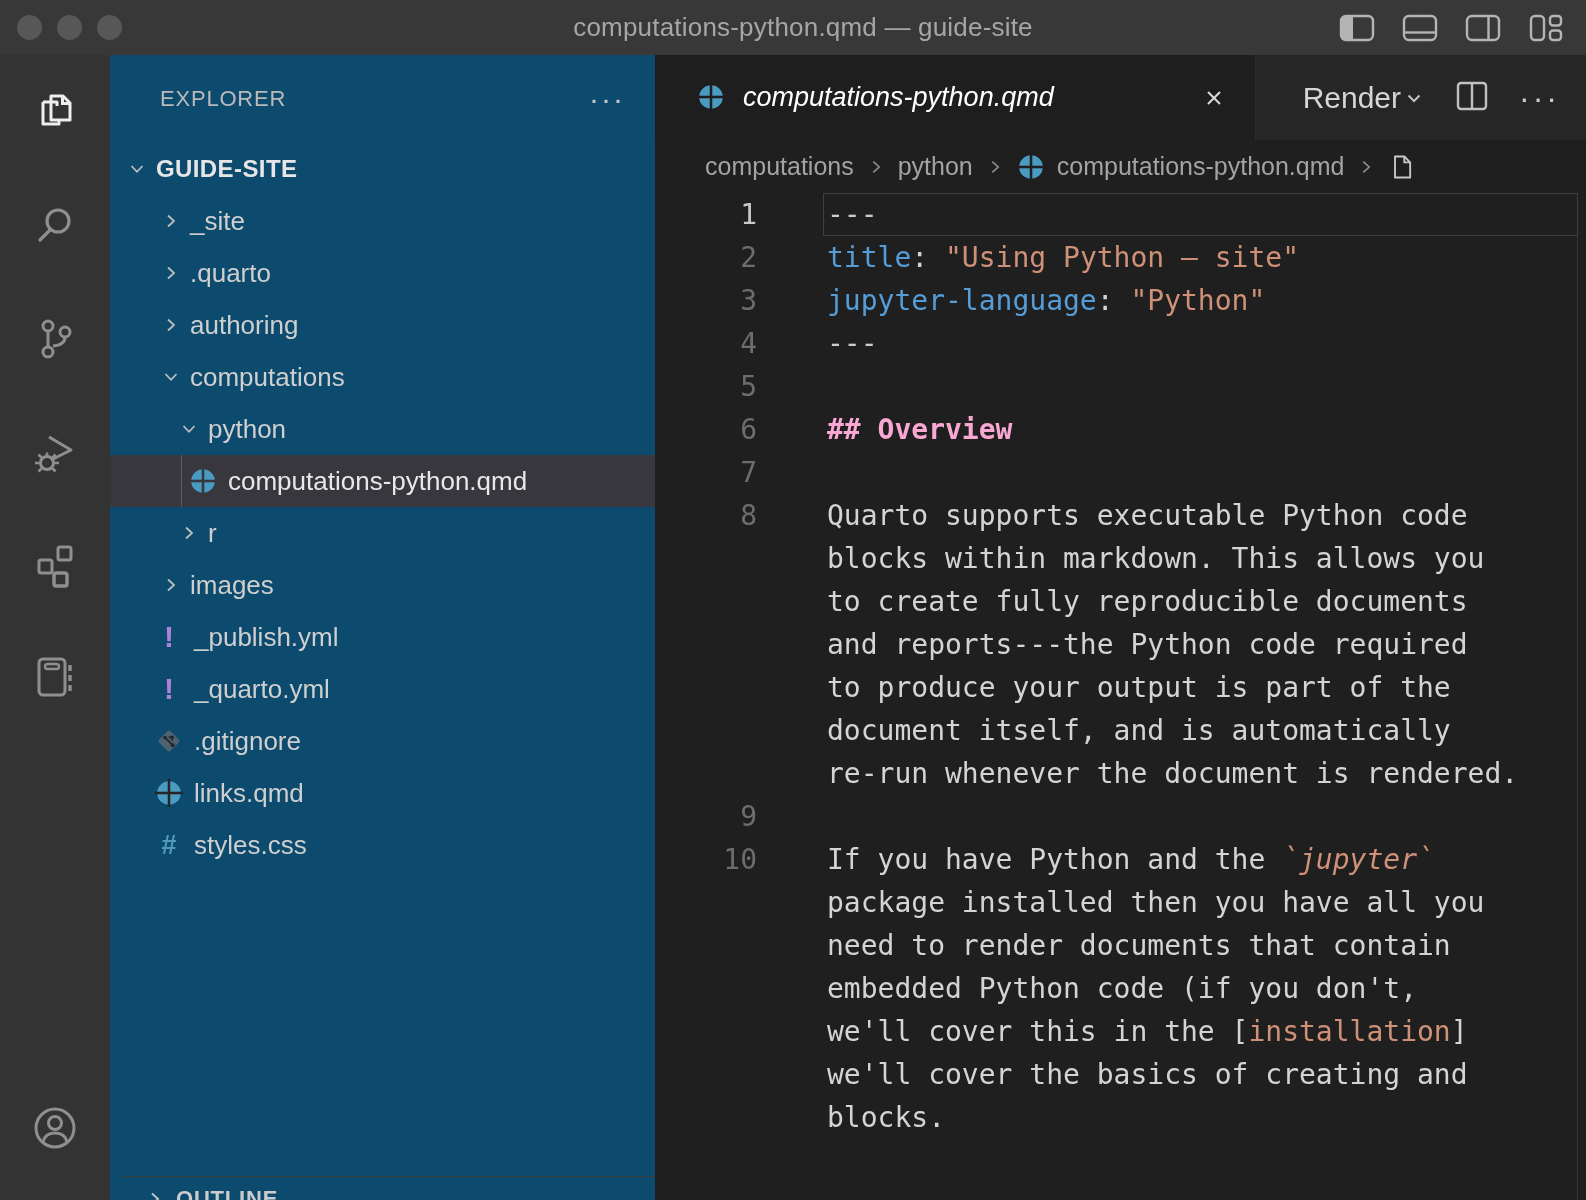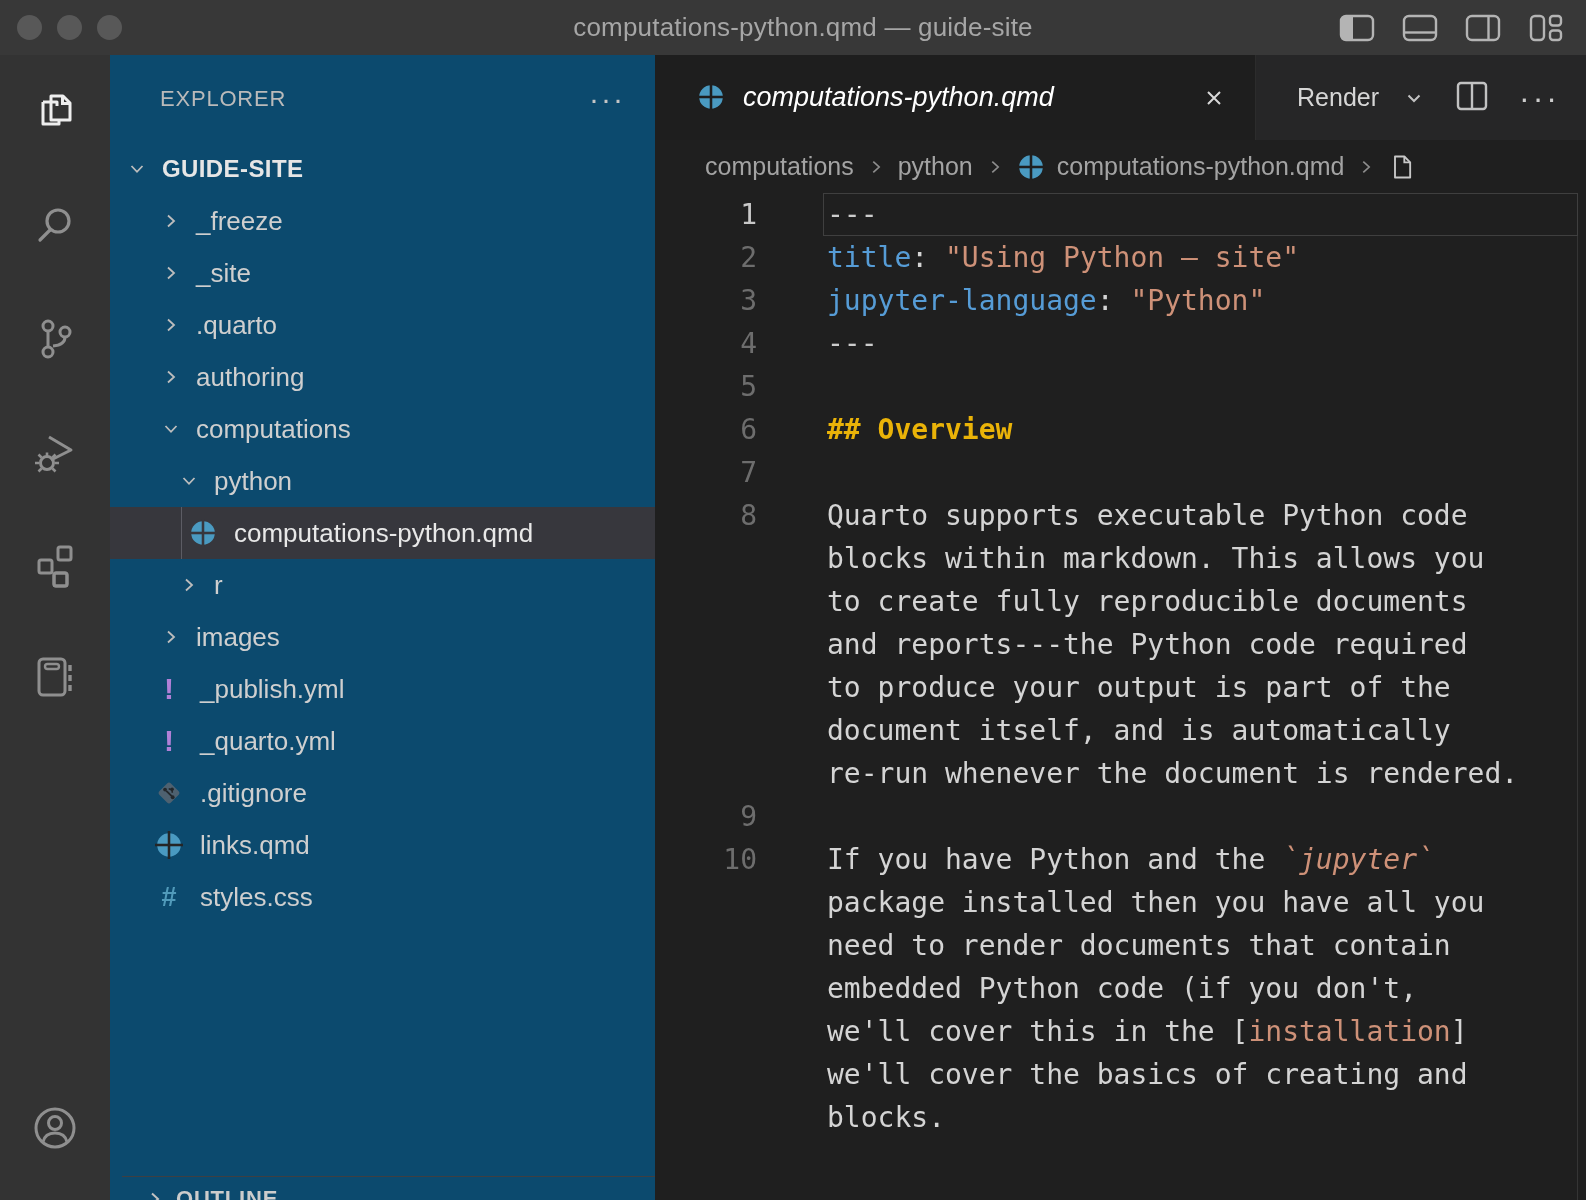--- a/index.html
+++ b/index.html
@@ -19,60 +19,60 @@
   .ab-item{height:113px;display:flex;align-items:center;justify-content:center;}
   .ab-item svg{display:block;}
   .ab-account{position:absolute;bottom:47px;left:0;width:110px;display:flex;justify-content:center;}
   
   .sidebar{position:relative;width:545px;background:#0c4a6e;flex:none;display:flex;flex-direction:column;overflow:visible;}
   .sb-header{height:88px;display:flex;align-items:center;padding:0 30px 0 50px;color:#bababa;font-size:22px;letter-spacing:.8px;}
   .sb-more{margin-left:auto;color:#c5c5c5;font-size:30px;letter-spacing:2px;line-height:20px;}
   .trow{height:52px;display:flex;align-items:center;color:#cfcfcf;font-size:26px;cursor:default;position:relative;}
   .trow .twisty{width:34px;height:52px;flex:none;display:flex;align-items:center;justify-content:center;}
   .trow .fico{width:30px;height:30px;flex:none;display:flex;align-items:center;justify-content:center;margin-right:8px;--qbg:#252526;}
-  .trow .lbl{margin-left:8px;white-space:nowrap;}
+  .trow .lbl{margin-left:2px;white-space:nowrap;}
   .trow.lvl0{padding-left:10px;font-weight:700;color:#e6e6e6;font-size:24px;letter-spacing:.4px;}
   .trow.lvl1{padding-left:44px;}
   .trow.lvl2{padding-left:62px;}
   .trow.lvl3{padding-left:78px;}
   .trow.selected{background:#37373d;color:#e8e8e8;}
   .trow.selected .fico{--qbg:#37373d;}
   .trow.selected::before{content:"";position:absolute;left:71px;top:0;bottom:0;width:1px;background:#5c5c64;}
   .ic-yaml{color:#b180d7;font-weight:700;font-size:30px;}
   .ic-css{color:#519aba;font-weight:700;font-size:27px;}
   .sb-outline{margin-top:auto;height:23px;border-top:1px solid #3f3f41;overflow:visible;margin-left:12px;}
   .sb-outline .orow{height:44px;display:flex;align-items:center;padding-left:22px;color:#cccccc;font-weight:700;font-size:22px;letter-spacing:.8px;}
   .sb-outline .orow svg{margin-right:10px;}
   
   .editor{position:relative;flex:1;background:#1f1f1f;display:flex;flex-direction:column;overflow:hidden;}
   .tabbar{height:85px;background:#262627;display:flex;align-items:stretch;flex:none;}
   .tab{width:530px;background:#1e1e1e;display:flex;align-items:center;padding:0 28px 0 42px;border-right:1px solid #2c2c2c;}
   .tab .fico{width:30px;height:30px;--qbg:#1e1e1e;flex:none;}
   .tab .tlabel{margin-left:16px;color:#ffffff;font-size:27px;font-style:italic;font-weight:500;white-space:nowrap;}
   .tab .tclose{margin-left:auto;display:flex;align-items:center;}
   .tab-actions{margin-left:auto;display:flex;align-items:center;gap:30px;padding-right:26px;color:#d4d4d4;}
-  .render-btn{display:flex;align-items:center;gap:24px;font-size:25px;color:#d6d6d6;}
+  .render-btn{display:flex;align-items:center;gap:2px;font-size:30px;color:#d6d6d6;}
   .ed-more{font-size:32px;letter-spacing:3px;color:#cccccc;line-height:20px;}
   .breadcrumbs{height:53px;display:flex;align-items:center;padding-left:50px;gap:12px;color:#a3a3a3;font-size:25px;flex:none;white-space:nowrap;}
   .breadcrumbs .bc-ico{width:28px;height:28px;display:flex;align-items:center;--qbg:#1f1f1f;flex:none;}
   .breadcrumbs .sep svg{display:block;}
   
   .code{position:relative;flex:1;font-family:"DejaVu Sans Mono", monospace;font-size:28px;color:#d4d4d4;}
   .code::before{content:"";position:absolute;top:0;bottom:-60px;right:8px;width:1px;background:#353535;}
   .crow{position:relative;height:43px;line-height:43px;white-space:pre;}
   .crow .ln{display:inline-block;width:102px;text-align:right;color:#6d6d6d;}
   .crow.cur .ln{color:#c8c8c8;}
   .crow .ctext{display:inline-block;padding-left:70px;}
   .crow.cur::after{content:"";position:absolute;left:168px;right:8px;top:0;bottom:0;border:1px solid #3f3f3f;pointer-events:none;}
   .tk-plain{color:#d4d4d4;}
   .tk-delim{color:#cccccc;}
   .tk-punct{color:#d4d4d4;}
   .tk-key{color:#569cd6;}
   .tk-string{color:#ce9178;}
-  .tk-heading{color:#eab308;font-weight:700;text-align:center;}
+  .tk-heading{color:#f9a8d4;font-weight:700;text-align:center;}
   .tk-code{color:#ce9178;font-style:italic;}
   .tk-link{color:#d4d4d4;text-decoration:underline;text-underline-offset:6px;}
 </style>
 </head>
 <body>
 
 <div class="window">
 
   <header class="titlebar">
     <div class="lights">
@@ -170,28 +170,20 @@
         <span class="sb-more">···</span>
       </div>
       <div id="tree">
           <div class="trow lvl0">
             <span class="twisty">
               <svg width="22" height="22" viewBox="0 0 22 22">
                 <path d="M5.5 8 L11 13.8 L16.5 8" fill="none" stroke="#bdbdbd" stroke-width="1.8"></path>
               </svg>
             </span>
             <span class="lbl">GUIDE-SITE</span>
-          </div>
-          <div class="trow lvl1">
-            <span class="twisty">
-              <svg width="22" height="22" viewBox="0 0 22 22">
-                <path d="M8 5.5 L14 11 L8 16.5" fill="none" stroke="#bdbdbd" stroke-width="1.8"></path>
-              </svg>
-            </span>
-            <span class="lbl">_freeze</span>
           </div>
           <div class="trow lvl1">
             <span class="twisty">
               <svg width="22" height="22" viewBox="0 0 22 22">
                 <path d="M8 5.5 L14 11 L8 16.5" fill="none" stroke="#bdbdbd" stroke-width="1.8"></path>
               </svg>
             </span>
             <span class="lbl">_site</span>
           </div>
           <div class="trow lvl1">

